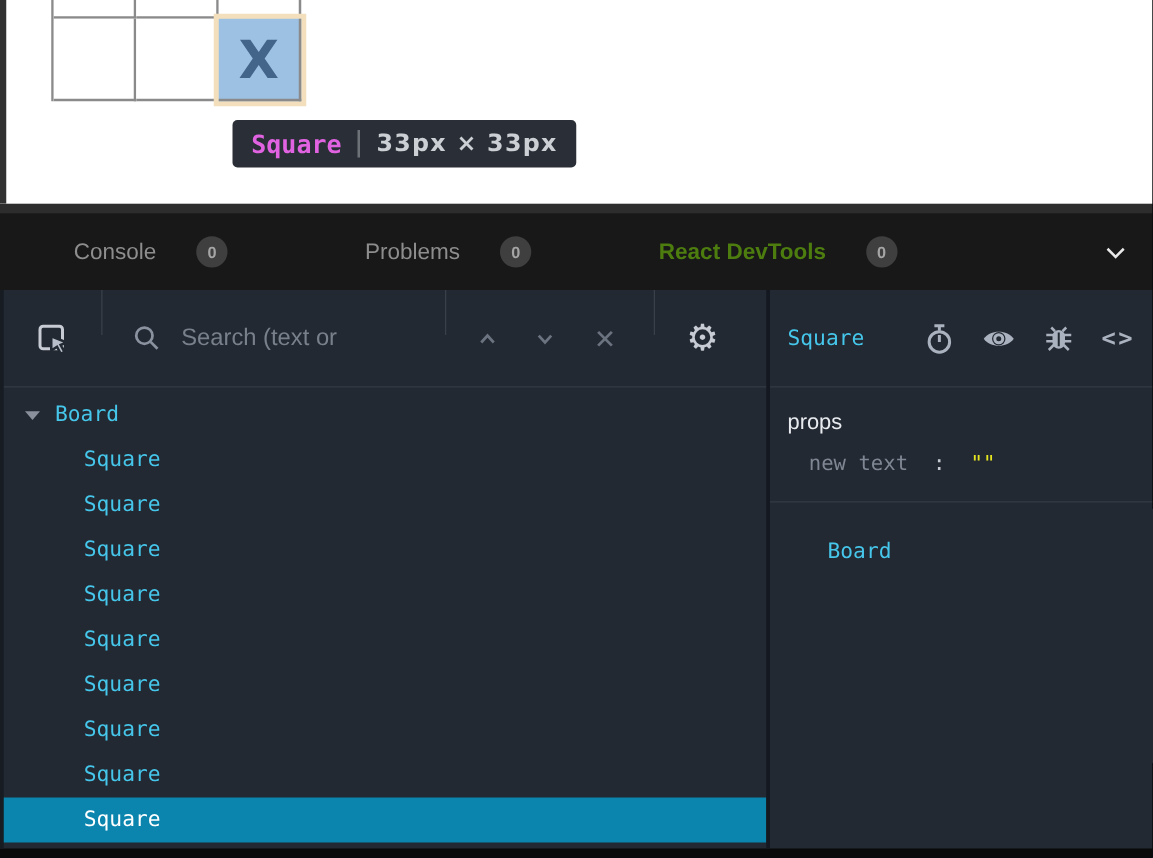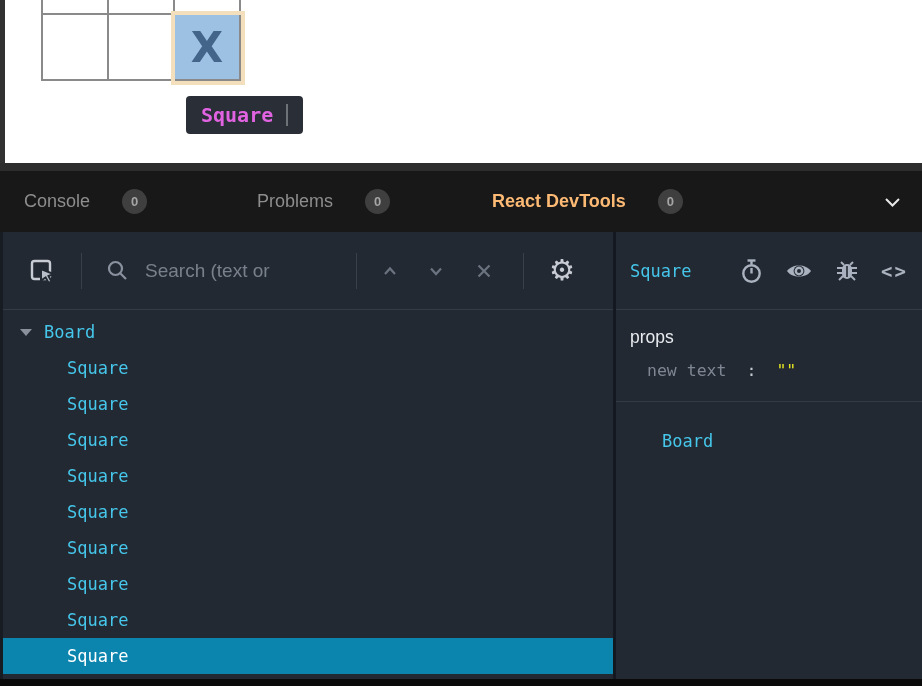--- a/index.html
+++ b/index.html
@@ -18,37 +18,37 @@
                  display:flex; align-items:center; justify-content:center; }
   .overlay-tooltip { position:absolute; left:186px; top:96px; height:38px;
                      display:inline-flex; align-items:center; gap:13px; padding:0 15px;
                      background:#2a2f37; border-radius:4px; white-space:nowrap; }
   .tt-name { color:#e263e2; font:700 20px "DejaVu Sans Mono",monospace; }
   .tt-sep  { width:2px; height:22px; background:#6d7278; }
   .tt-dims { color:#ccd0d5; font:700 19px "DejaVu Sans",sans-serif; letter-spacing:1px; }
 
   
   .band { width:922px; height:8px; background:#2d2d2d; }
-  .tabbar { width:922px; height:61px; background:#181818; display:flex; align-items:center; padding-left:24px; }
+  .tabbar { width:922px; height:61px; background:#181818; display:flex; align-items:center; padding-left:59px; }
   .tab { display:flex; align-items:center; gap:32px; cursor:pointer; }
   .tab .tab-label { font-size:18px; color:#8d8d8d; font-weight:500; }
-  .tab.active .tab-label { color:#fdba74; font-weight:700; }
+  .tab.active .tab-label { color:#4d7c0f; font-weight:700; }
   .tab-badge { width:25px; height:25px; border-radius:50%; background:#3f3f3f; color:#a5a5a5;
                font-size:13px; font-weight:700; display:flex; align-items:center; justify-content:center; }
   .tab-gap1 { margin-right:110px; } .tab-gap2 { margin-right:102px; }
   .tab-chevron { margin-left:auto; margin-right:20px; display:flex; cursor:pointer; }
 
   
   .devtools { width:922px; height:447px; display:flex; background:#232932; }
   .left-panel { width:613px; display:flex; flex-direction:column; position:relative; }
   .left-edge { position:absolute; left:0; top:0; width:3px; height:100%; background:#171c23; z-index:3; }
   .vdivider { width:3px; background:#141820; }
   .right-panel { flex:1; display:flex; flex-direction:column; }
 
-  .toolbar { height:78px; border-bottom:1px solid #343b45; display:flex; align-items:center; padding-left:28px; flex:none; }
+  .toolbar { height:78px; border-bottom:1px solid #343b45; display:flex; padding-left:28px; flex:none; }
   .tdiv { width:1px; height:36px; background:#39404a; flex:none; }
   .icon-btn { display:flex; align-items:center; justify-content:center; cursor:pointer; flex:none; }
   .search-input { background:transparent; border:none; outline:none; width:205px;
                   font:19px "Liberation Sans",sans-serif; color:#dfe3e8; }
   .search-input::placeholder { color:#78808c; opacity:1; }
   .gear-glyph { font-size:29px; color:#c7ccd4; line-height:1; font-family:"DejaVu Sans",sans-serif; }
 
   .tree { flex:1; padding-top:4px; font:17px "DejaVu Sans Mono",monospace; color:#45c6ea; overflow:hidden; }
   .tree-row { height:36px; display:flex; align-items:center; padding-left:67px; cursor:pointer; }
   .tree-row.root { padding-left:44px; position:relative; }
@@ -86,20 +86,21 @@
       <div class="cell"></div>
       <div class="cell"></div>
       <div class="cell"></div>
       <div class="cell"></div>
       <div class="cell"></div>
       <div class="cell x-cell">X</div>
     </div>
     <div class="overlay-tooltip">
       <span class="tt-name">Square</span>
       <span class="tt-sep"></span>
+      <span class="tt-dims">33px × 33px</span>
     </div>
     <div class="left-strip"></div>
   </div>
 
   <div class="band"></div>
 
   <div class="tabbar">
     <div class="tab tab-gap1">
       <span class="tab-label">Console</span>
       <span class="tab-badge">0</span>

